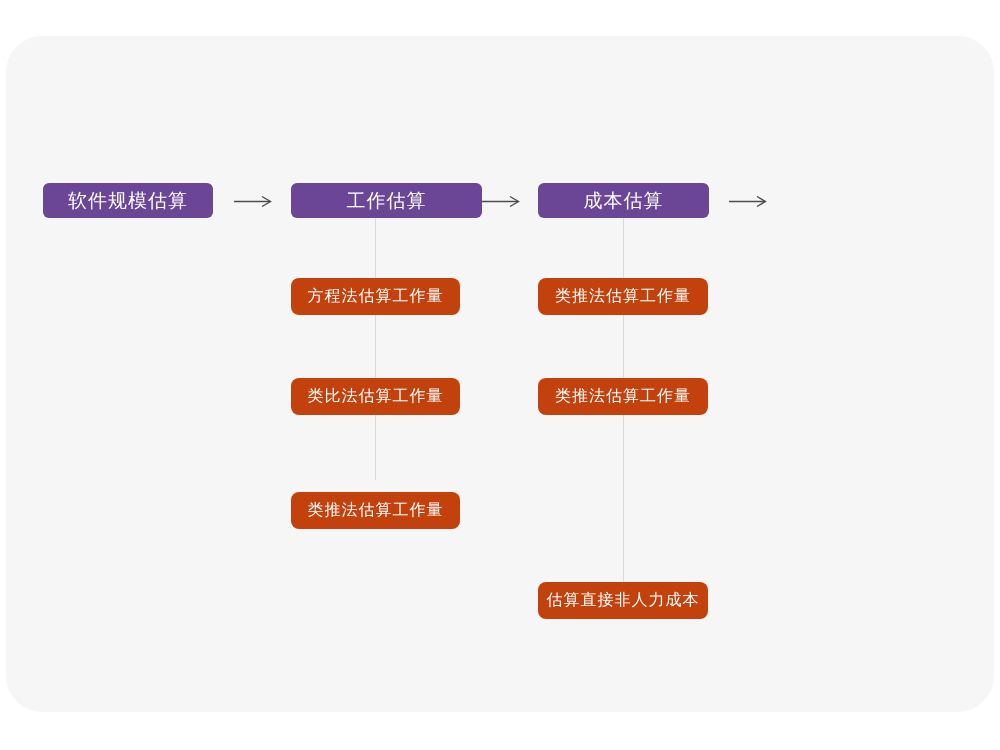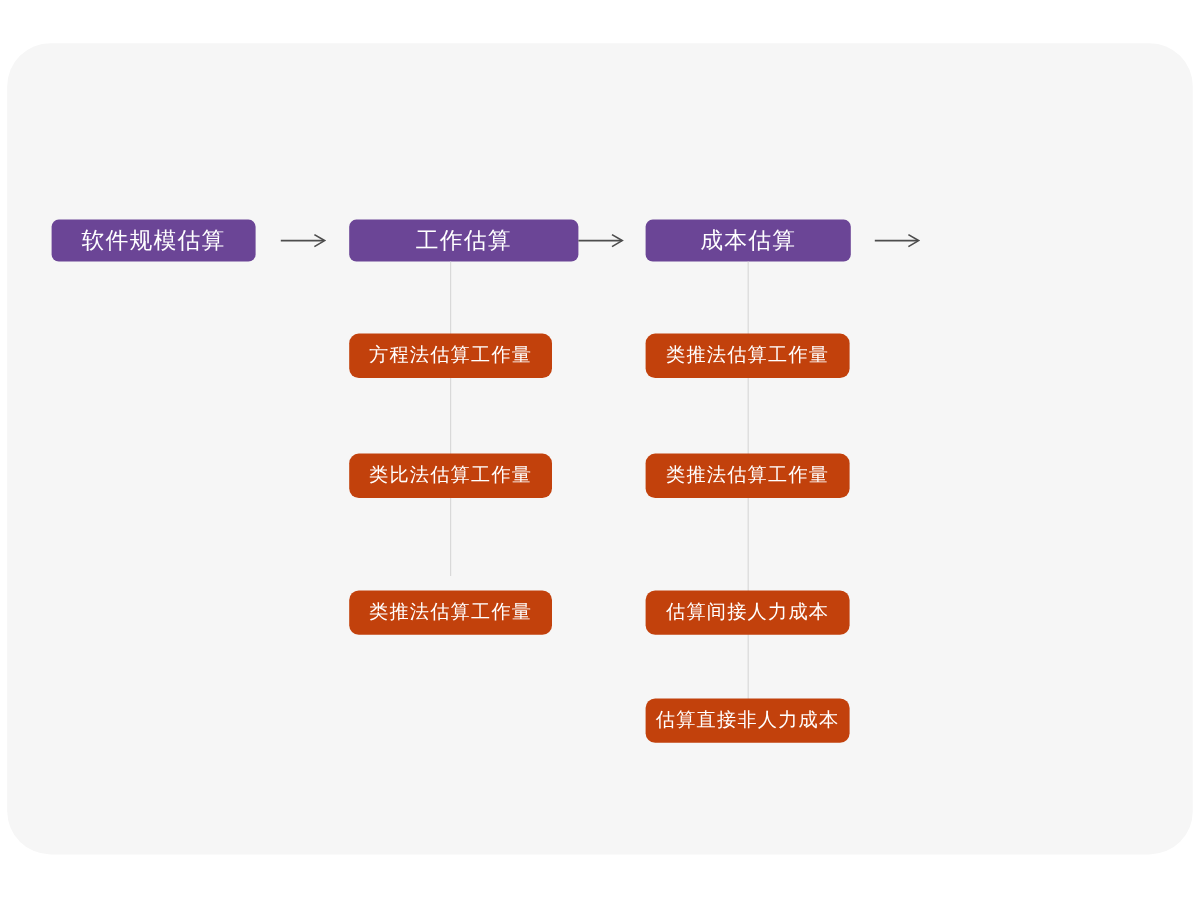--- a/index.html
+++ b/index.html
@@ -134,21 +134,18 @@
     <div class="sub-box col-a row-3">
       <span>类推法估算工作量</span>
     </div>
 
     <div class="sub-box col-b row-1">
       <span>类推法估算工作量</span>
     </div>
     <div class="sub-box col-b row-2">
       <span>类推法估算工作量</span>
     </div>
-    <div class="sub-box col-b row-3">
-      <span>估算间接人力成本</span>
-    </div>
     <div class="sub-box col-b row-4">
       <span>估算直接非人力成本</span>
     </div>
 
   </div>
 </div>
 
 </body></html>

